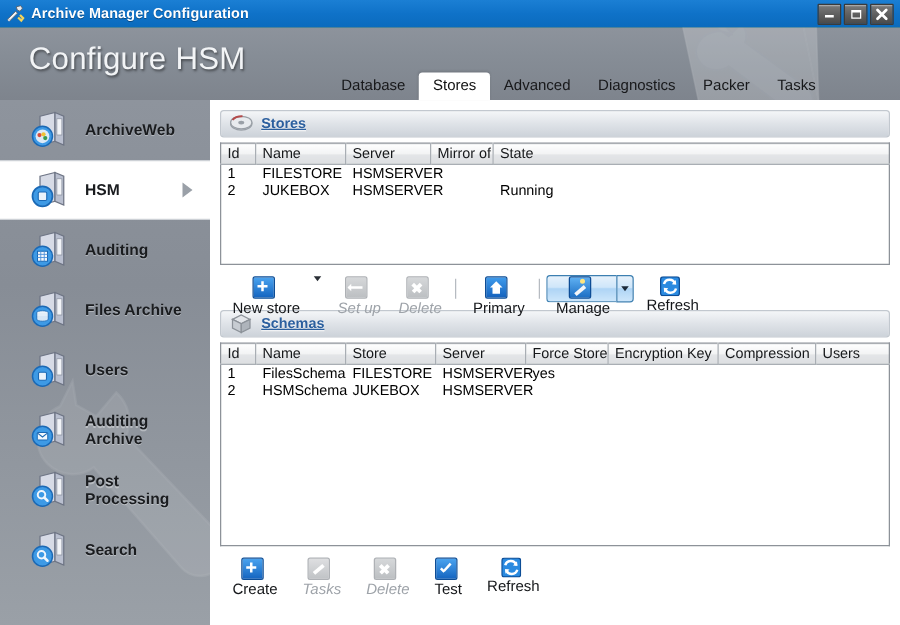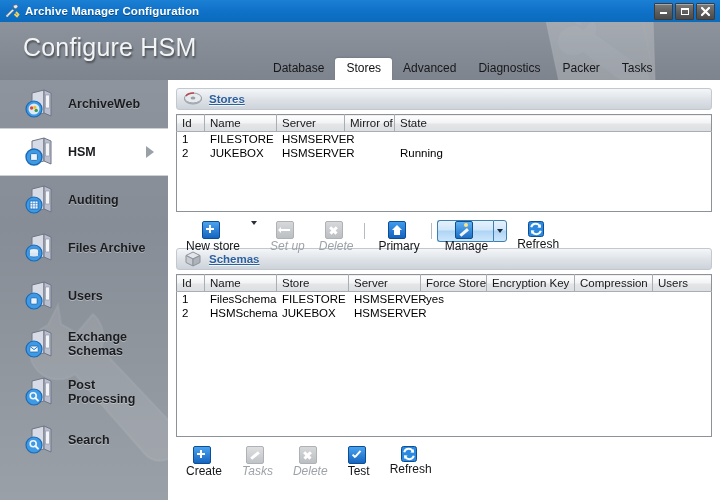--- a/index.html
+++ b/index.html
@@ -457,21 +457,21 @@
       <span class="srv-icon">
         <svg width="34" height="34" viewBox="0 0 34 34">
           <path d="M8 6 L20 3 L20 26 L8 29 Z" fill="#d7dbe6" stroke="#6e7585" stroke-width="1"></path>
           <path d="M20 3 L27 6 L27 29 L20 26 Z" fill="#b9bfcf" stroke="#6e7585" stroke-width="1"></path>
           <rect x="21.5" y="8" width="4" height="13" fill="#f2f4f8" stroke="#8d93a1" stroke-width=".6"></rect>
           <circle cx="10" cy="22" r="8" fill="#3e9ae5" stroke="#1b69b5" stroke-width="1.2"></circle>
           <rect x="5.8" y="19" width="8.4" height="6" rx=".6" fill="#f4f8fc" stroke="#1b69b5" stroke-width=".8"></rect>
           <path d="M5.8 19.3 L10 22.6 L14.2 19.3" fill="none" stroke="#1b69b5" stroke-width=".9"></path>
         </svg>
       </span>
-      <span class="nav-label">Exchange Schemas</span>
+      <span class="nav-label">Auditing Archive</span>
     </div>
 
     <div class="nav-item">
       <span class="srv-icon">
         <svg width="34" height="34" viewBox="0 0 34 34">
           <path d="M8 6 L20 3 L20 26 L8 29 Z" fill="#d7dbe6" stroke="#6e7585" stroke-width="1"></path>
           <path d="M20 3 L27 6 L27 29 L20 26 Z" fill="#b9bfcf" stroke="#6e7585" stroke-width="1"></path>
           <rect x="21.5" y="8" width="4" height="13" fill="#f2f4f8" stroke="#8d93a1" stroke-width=".6"></rect>
           <circle cx="10" cy="22" r="8" fill="#3e9ae5" stroke="#1b69b5" stroke-width="1.2"></circle>
           <circle cx="9.2" cy="20.8" r="3" fill="none" stroke="#f0f6fc" stroke-width="1.6"></circle>

